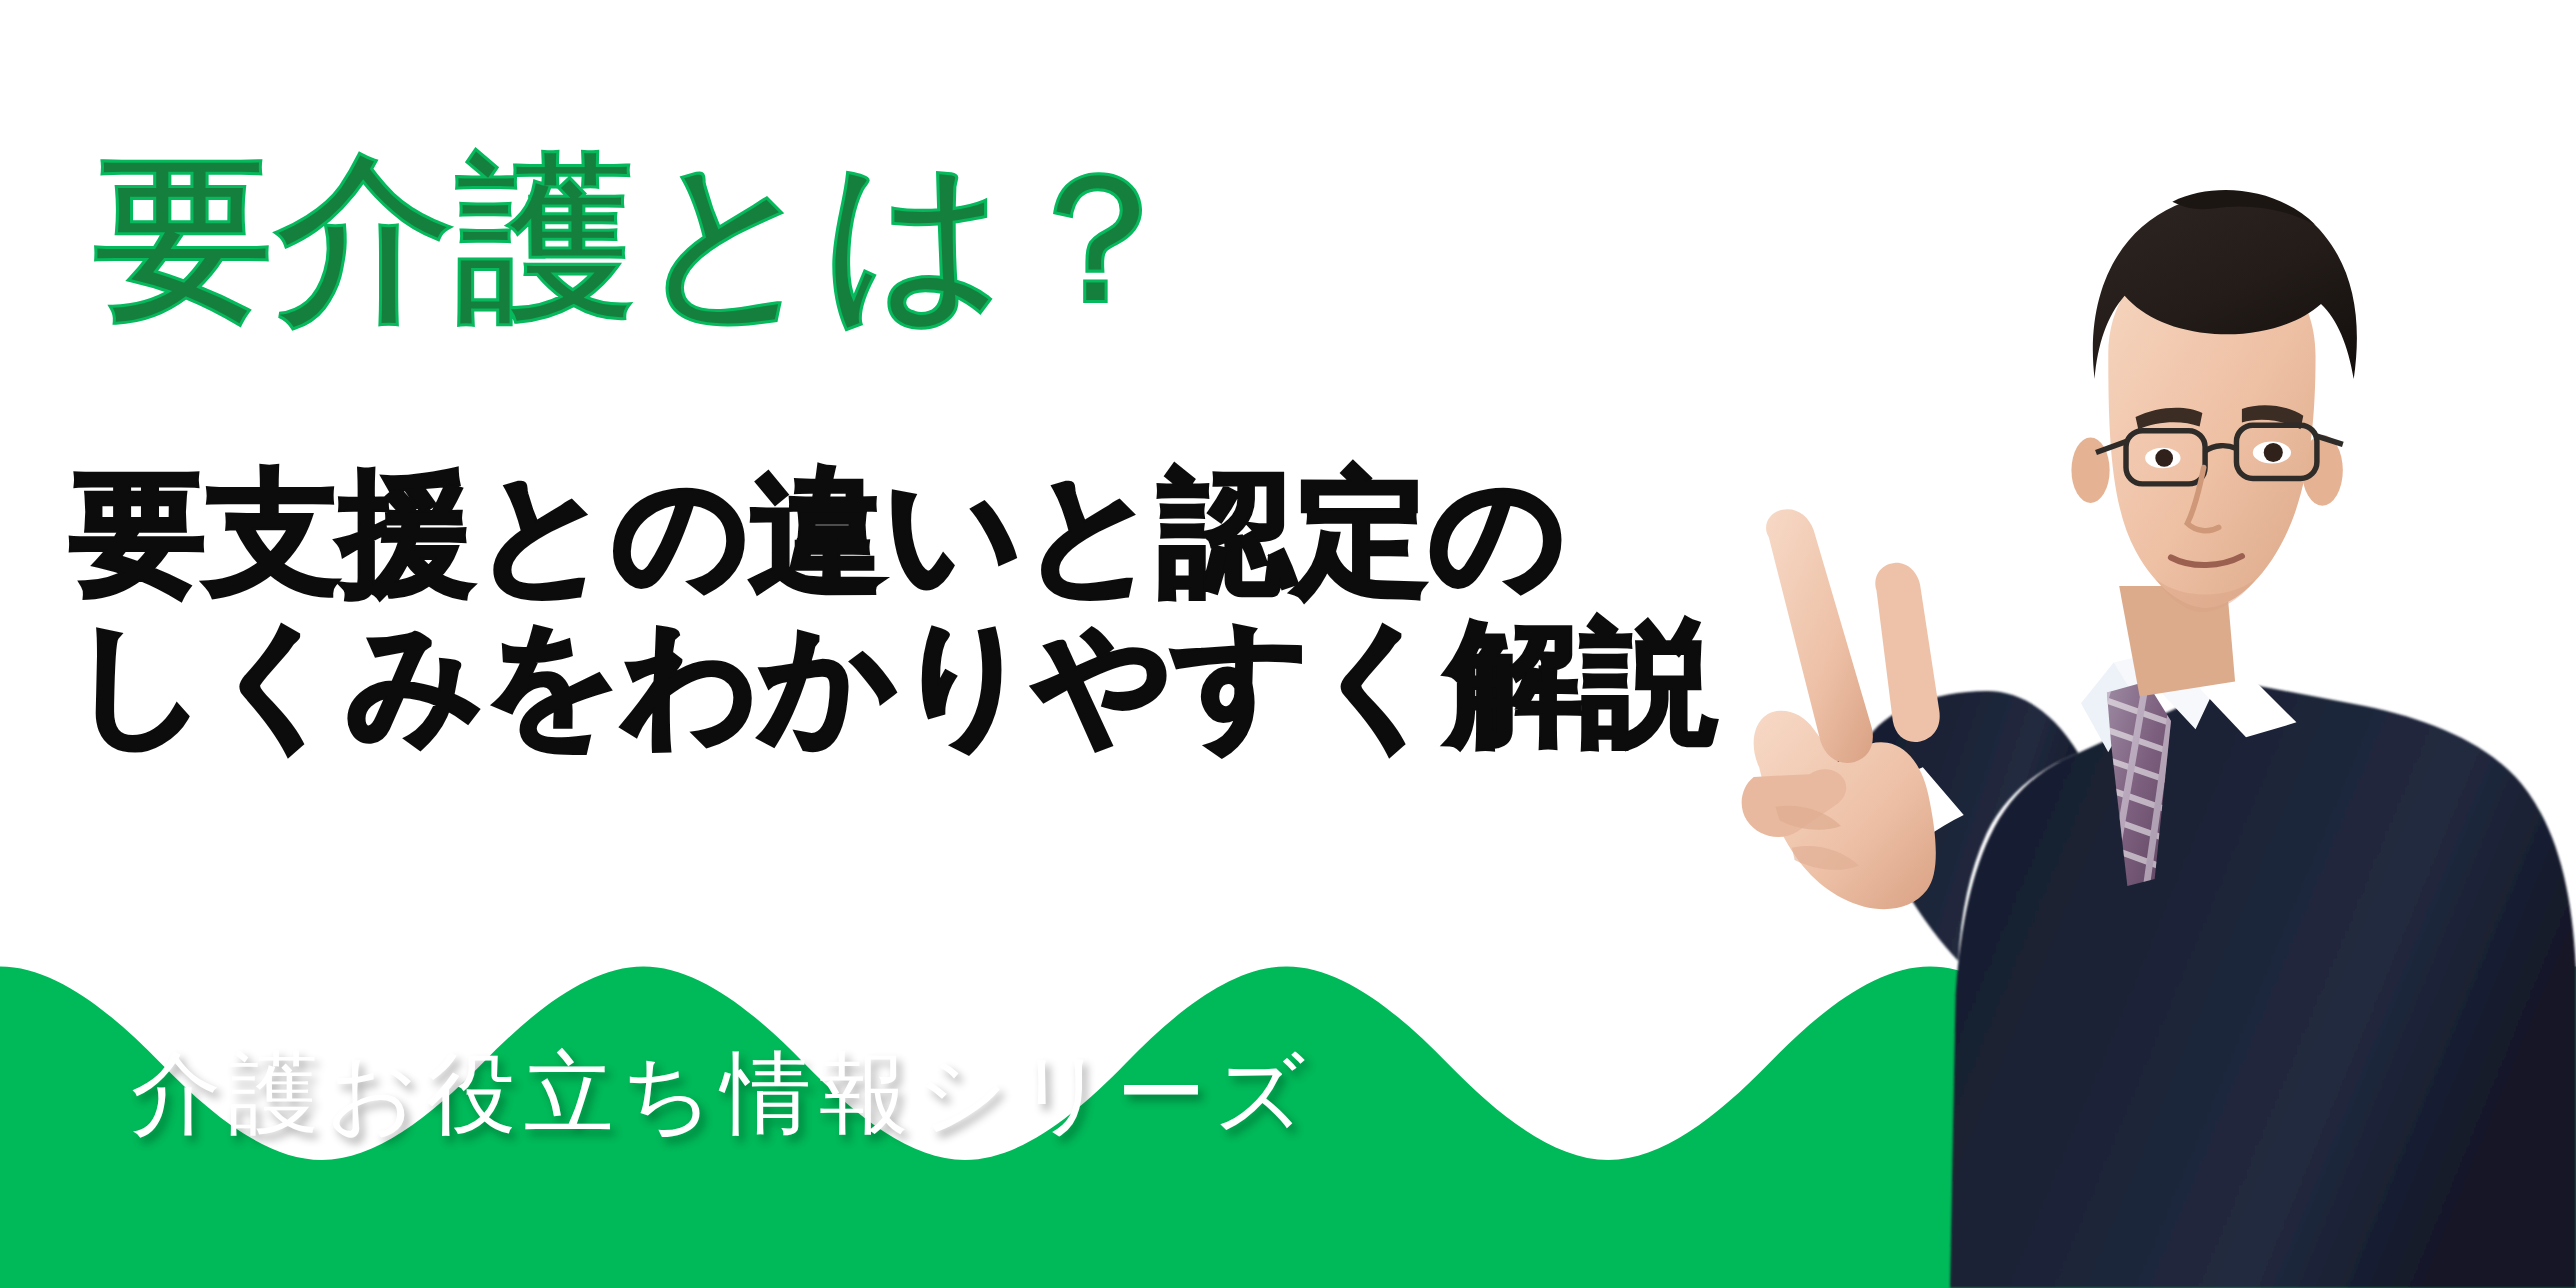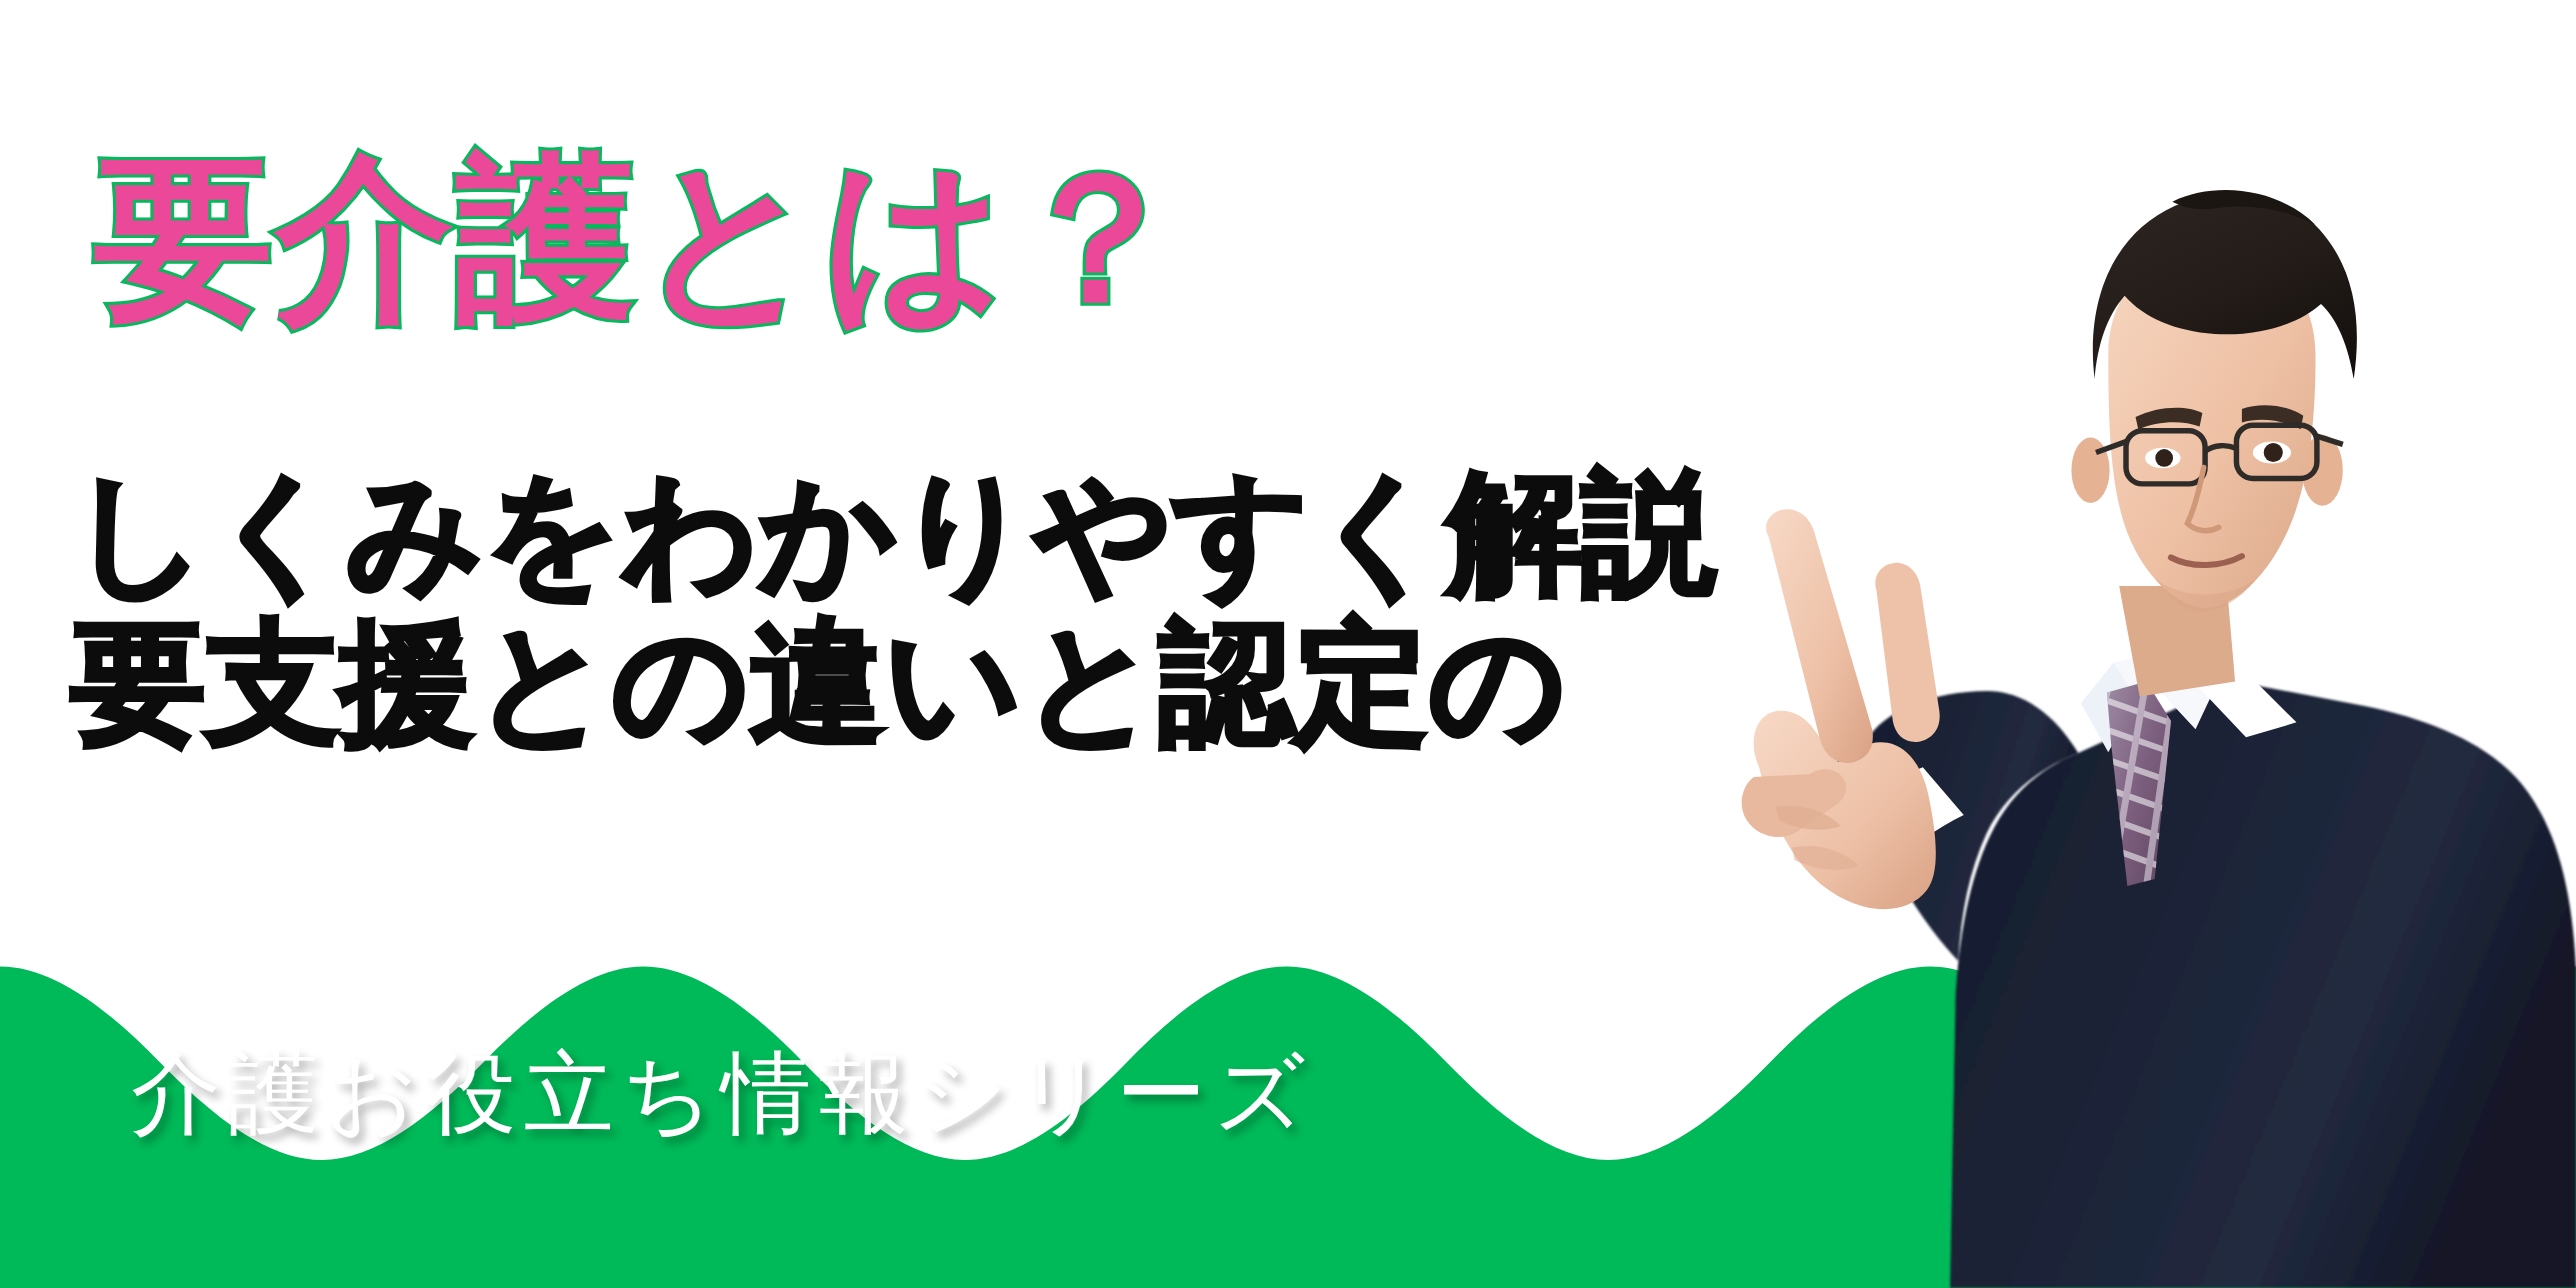--- a/index.html
+++ b/index.html
@@ -36,23 +36,23 @@
     z-index: 3;
     pointer-events: none;
   }
 
   #main-title {
     position: absolute;
     left: 94px;
     top: 149px;
     font-size: 179px;
     line-height: 1;
-    font-weight: 700;
+    font-weight: 400;
     letter-spacing: 0.012em;
-    color: #ec4899;
+    color: #15803d;
     white-space: nowrap;
     -webkit-text-stroke: 6.1px #05b95c;
     paint-order: stroke fill;
   }
 
   #subtitle {
     position: absolute;
     left: 71px;
     top: 458px;
     font-size: 134px;
@@ -115,22 +115,22 @@
                C 3382,402 3462,340 3540,260
                C 3618,180 3698,118 3780,118
                L 3780,590 L 0,590 Z"></path>
     </svg>
   </div>
 
   <div id="text-block">
     <div id="main-title">要介護とは？</div>
 
     <div id="subtitle">
+      <span class="sub-line">要支援との違いと認定の</span>
       <span class="sub-line">しくみをわかりやすく解説</span>
-      <span class="sub-line">要支援との違いと認定の</span>
     </div>
   </div>
 
   <div id="person">
     <svg viewBox="0 0 1430 1890" preserveAspectRatio="none" xmlns="http://www.w3.org/2000/svg">
       <defs>
         <linearGradient id="suitGrad" x1="0" y1="0" x2="1" y2="0.4">
           <stop offset="0%" stop-color="#161c2e"></stop>
           <stop offset="40%" stop-color="#1c2336"></stop>
           <stop offset="75%" stop-color="#222a40"></stop>

